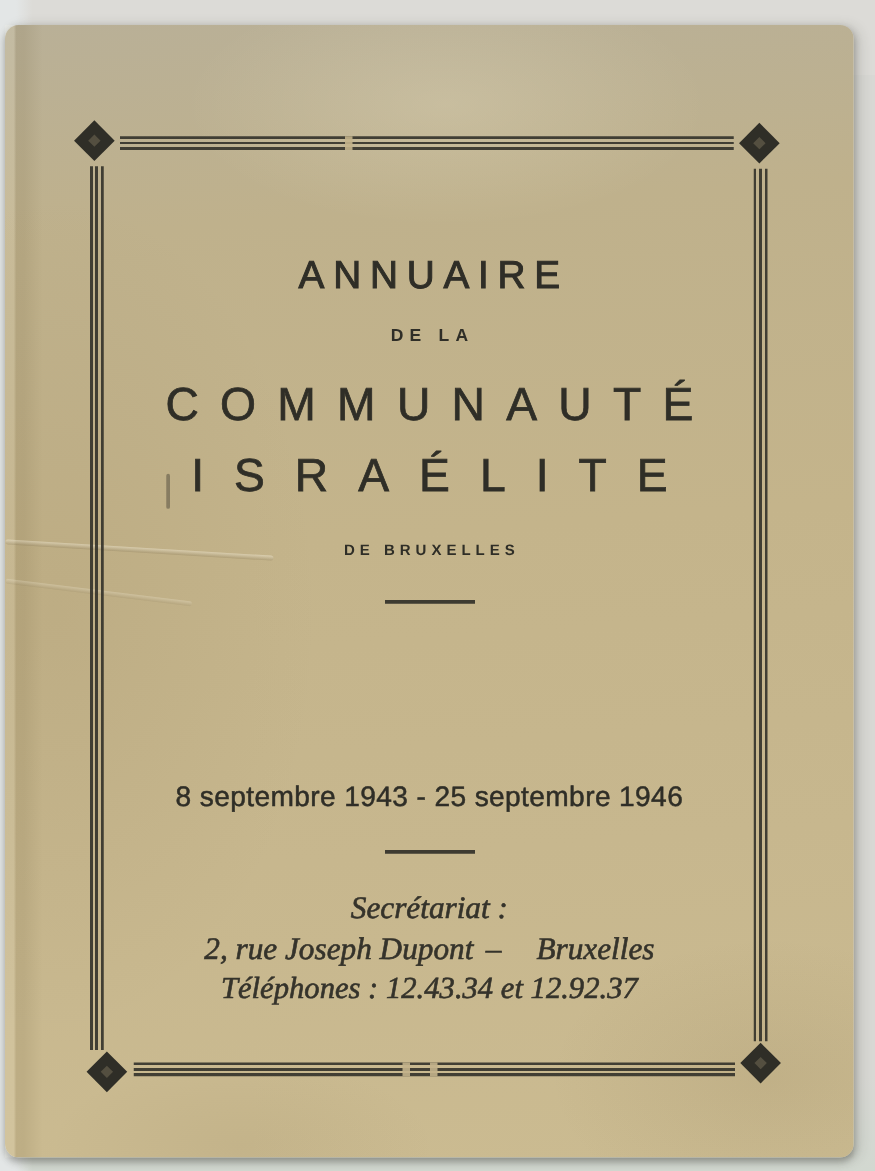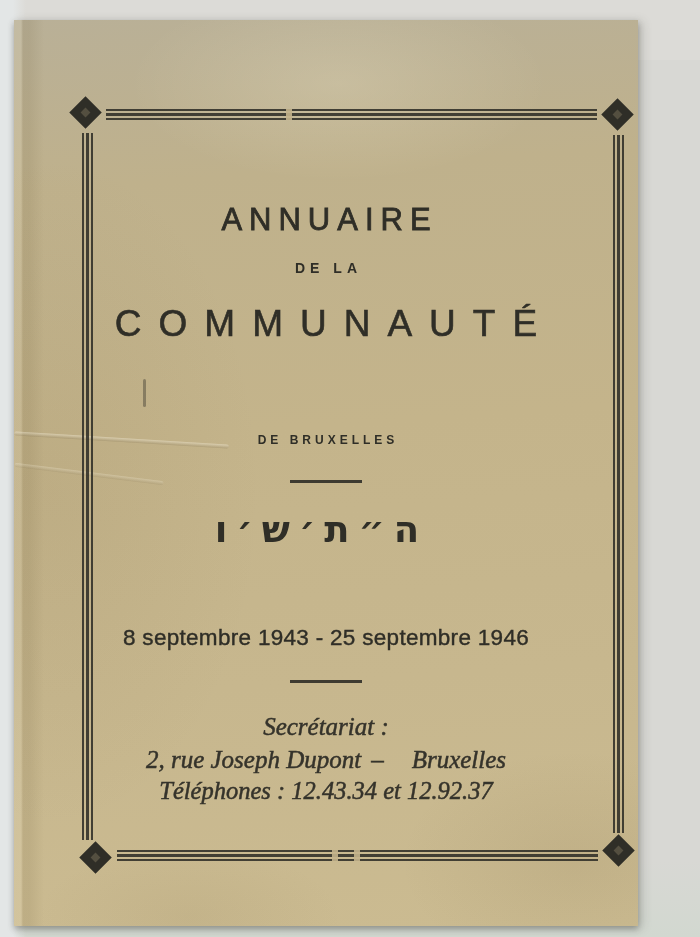--- a/index.html
+++ b/index.html
@@ -16,25 +16,26 @@
   body { font-family:"Liberation Sans","DejaVu Sans",sans-serif; }
 
   .photo {
     position:relative; width:700px; height:937px;
     background:
       linear-gradient(90deg, var(--photo-bg-left) 0 13px, rgba(227,231,231,0) 26px),
       linear-gradient(180deg, #dcdbd7 0 60px, var(--photo-bg) 60px 860px, var(--photo-bg-bottom) 100%);
   }
 
   .cover {
-    position:absolute; left:14px; top:20px; width:624px; height:906px;
+    position:absolute; left:4px; top:20px; width:679px; height:906px;
     background:
       radial-gradient(ellipse 300px 140px at 52% 7%, rgba(255,248,220,.18), transparent 70%),
       linear-gradient(176deg, #b9b097 0%, #bfb18c 18%, #c4b48b 45%, #c7b78e 72%, #cbbb91 100%);
     box-shadow: 0 3px 6px rgba(55,55,50,.35), 4px 2px 10px rgba(55,55,45,.18);
+    border-radius: 11px;
   }
 
   .texture {
     position:absolute; inset:0; pointer-events:none;
     background:
       radial-gradient(ellipse 300px 480px at 6% 52%, rgba(125,105,65,.10), transparent 70%),
       radial-gradient(ellipse 250px 160px at 90% 93%, rgba(110,90,55,.10), transparent 70%),
       radial-gradient(ellipse 220px 100px at 28% 99%, rgba(115,95,60,.08), transparent 70%),
       linear-gradient(90deg, rgba(255,250,230,.15) 0 7px, rgba(100,85,50,.12) 9px 15px, rgba(100,85,50,0) 30px);
   }
@@ -127,25 +128,25 @@
       <div class="diamond tl"></div>
       <div class="diamond tr"></div>
       <div class="diamond bl"></div>
       <div class="diamond br"></div>
     </div>
 
     <div class="content">
       <div class="line t-annuaire">ANNUAIRE</div>
       <div class="line t-dela">DE LA</div>
       <div class="line t-communaute">COMMUNAUTÉ</div>
+      <div class="line t-israelite">ISRAÉLITE</div>
       <div class="line t-debx">DE BRUXELLES</div>
 
       <div class="rule r1"></div>
 
-      <div class="line t-hebrew" dir="rtl">ה״ת׳ש׳ו</div>
       <div class="line t-dates">8 septembre 1943 - 25 septembre 1946</div>
 
       <div class="rule r2"></div>
 
       <div class="line serif-it t-secretariat">Secrétariat :</div>
       <div class="line serif-it t-address">
         <span class="street">2, rue Joseph Dupont</span><span class="dash">–</span><span class="city">Bruxelles</span>
       </div>
       <div class="line serif-it t-phones">Téléphones : 12.43.34 et 12.92.37</div>
     </div>

